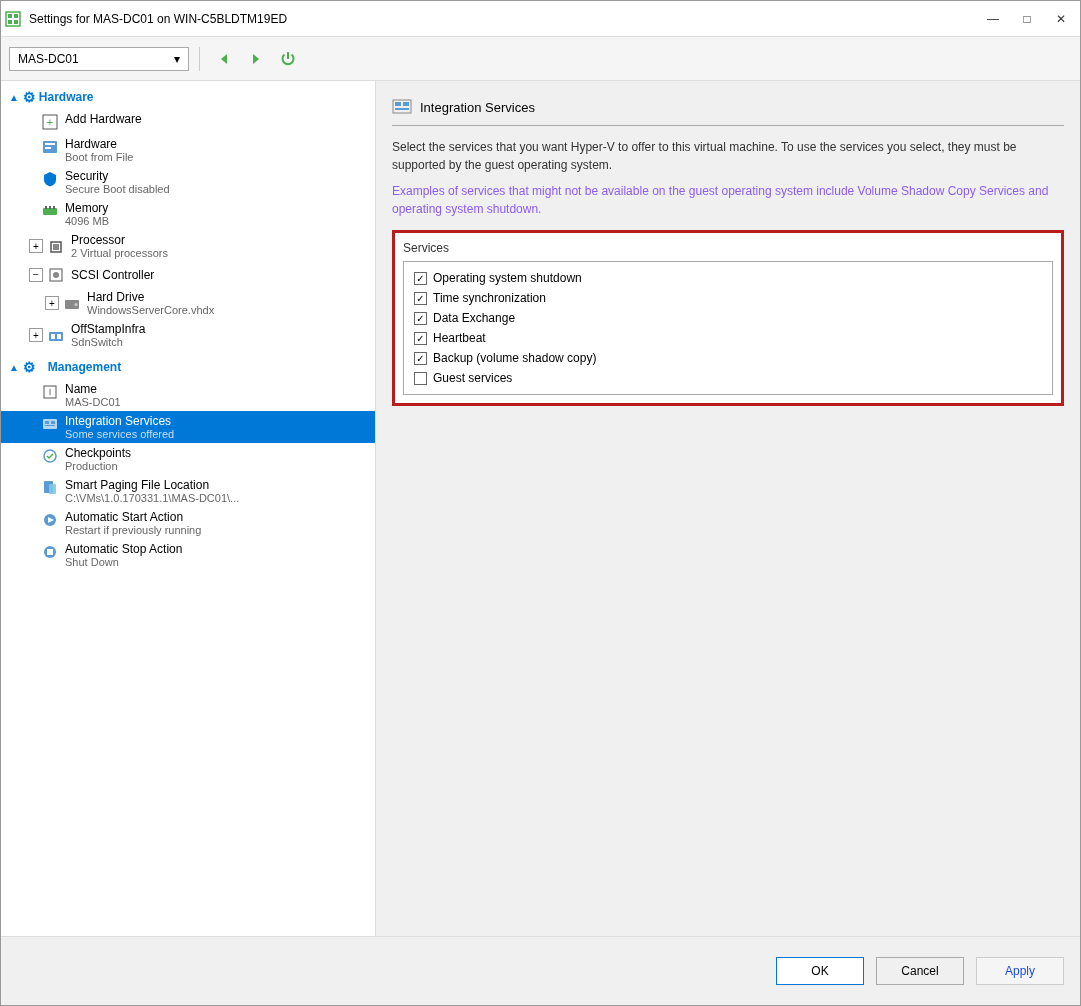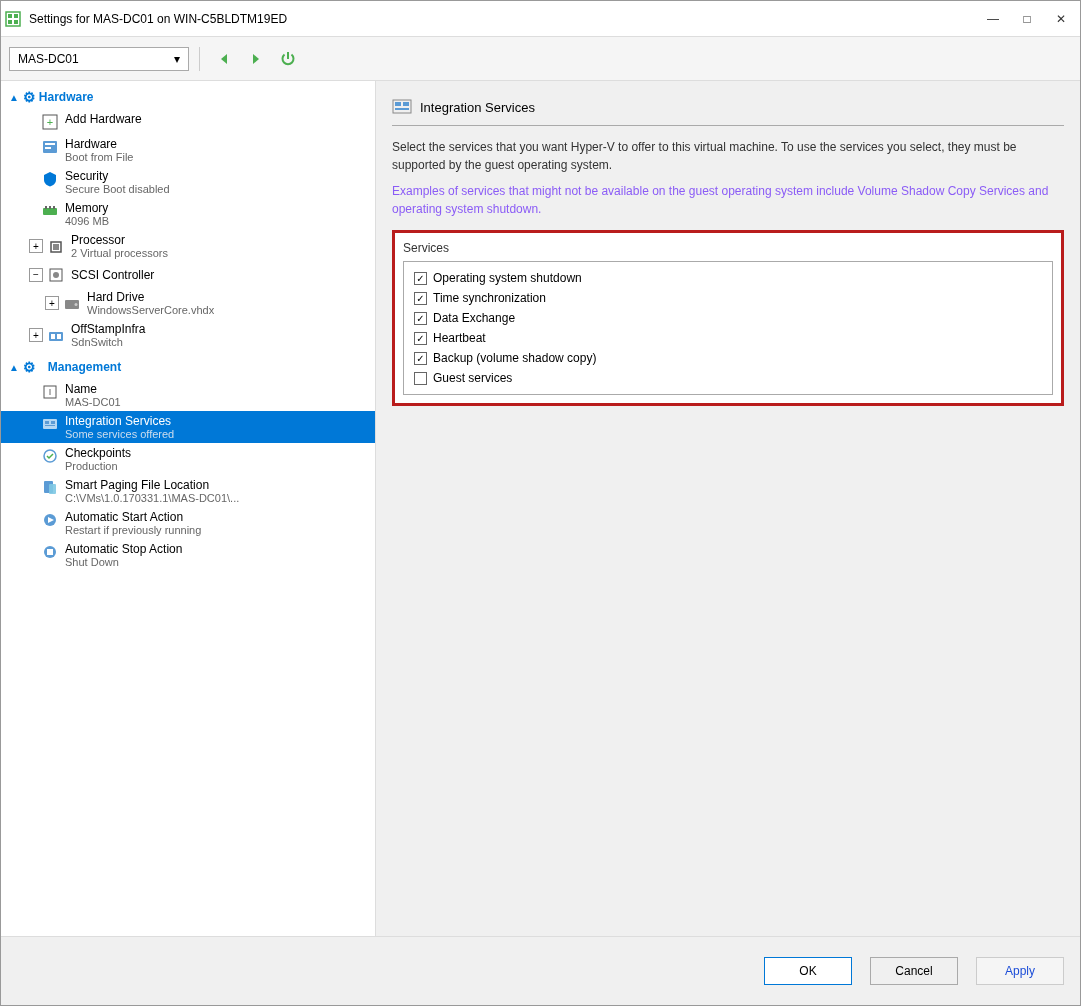--- a/index.html
+++ b/index.html
@@ -253,21 +253,21 @@
       color: #000;
     }
 
     
     .bottom-bar {
       background: #f0f0f0;
       border-top: 1px solid #ddd;
       padding: 20px 16px;
       display: flex;
       justify-content: flex-end;
-      gap: 18px;
+      gap: 12px;
       min-height: 52px;
       align-items: center;
     }
     .btn {
       min-width: 88px;
       height: 28px;
       padding: 0 16px;
       font-size: 12px;
       cursor: pointer;
       border: 1px solid #aaa;

